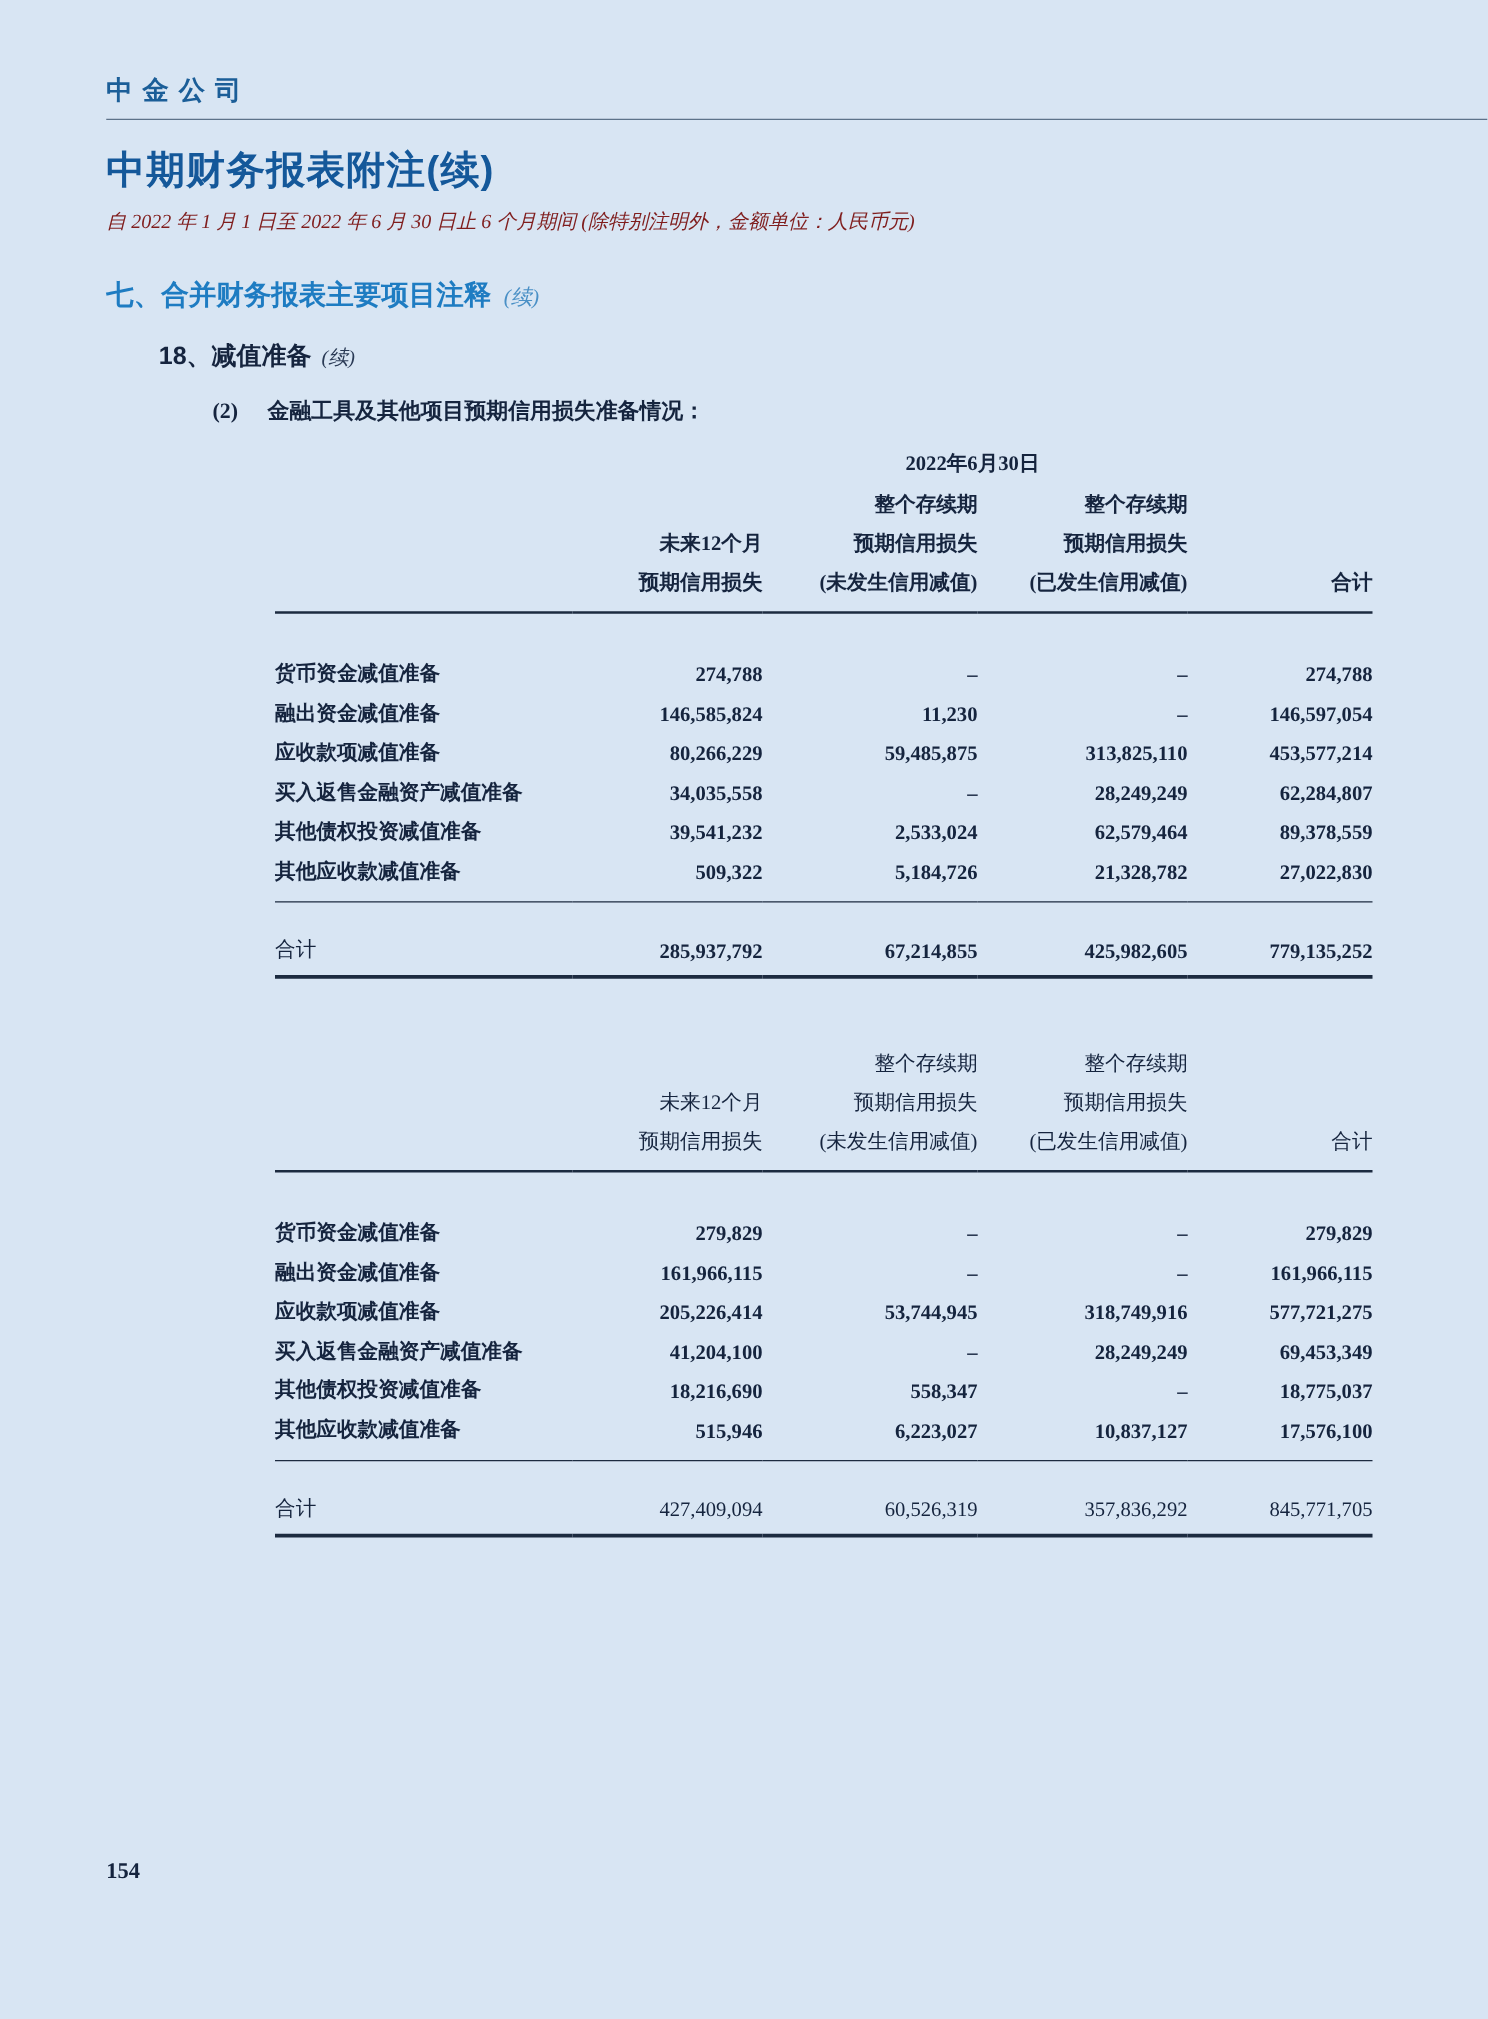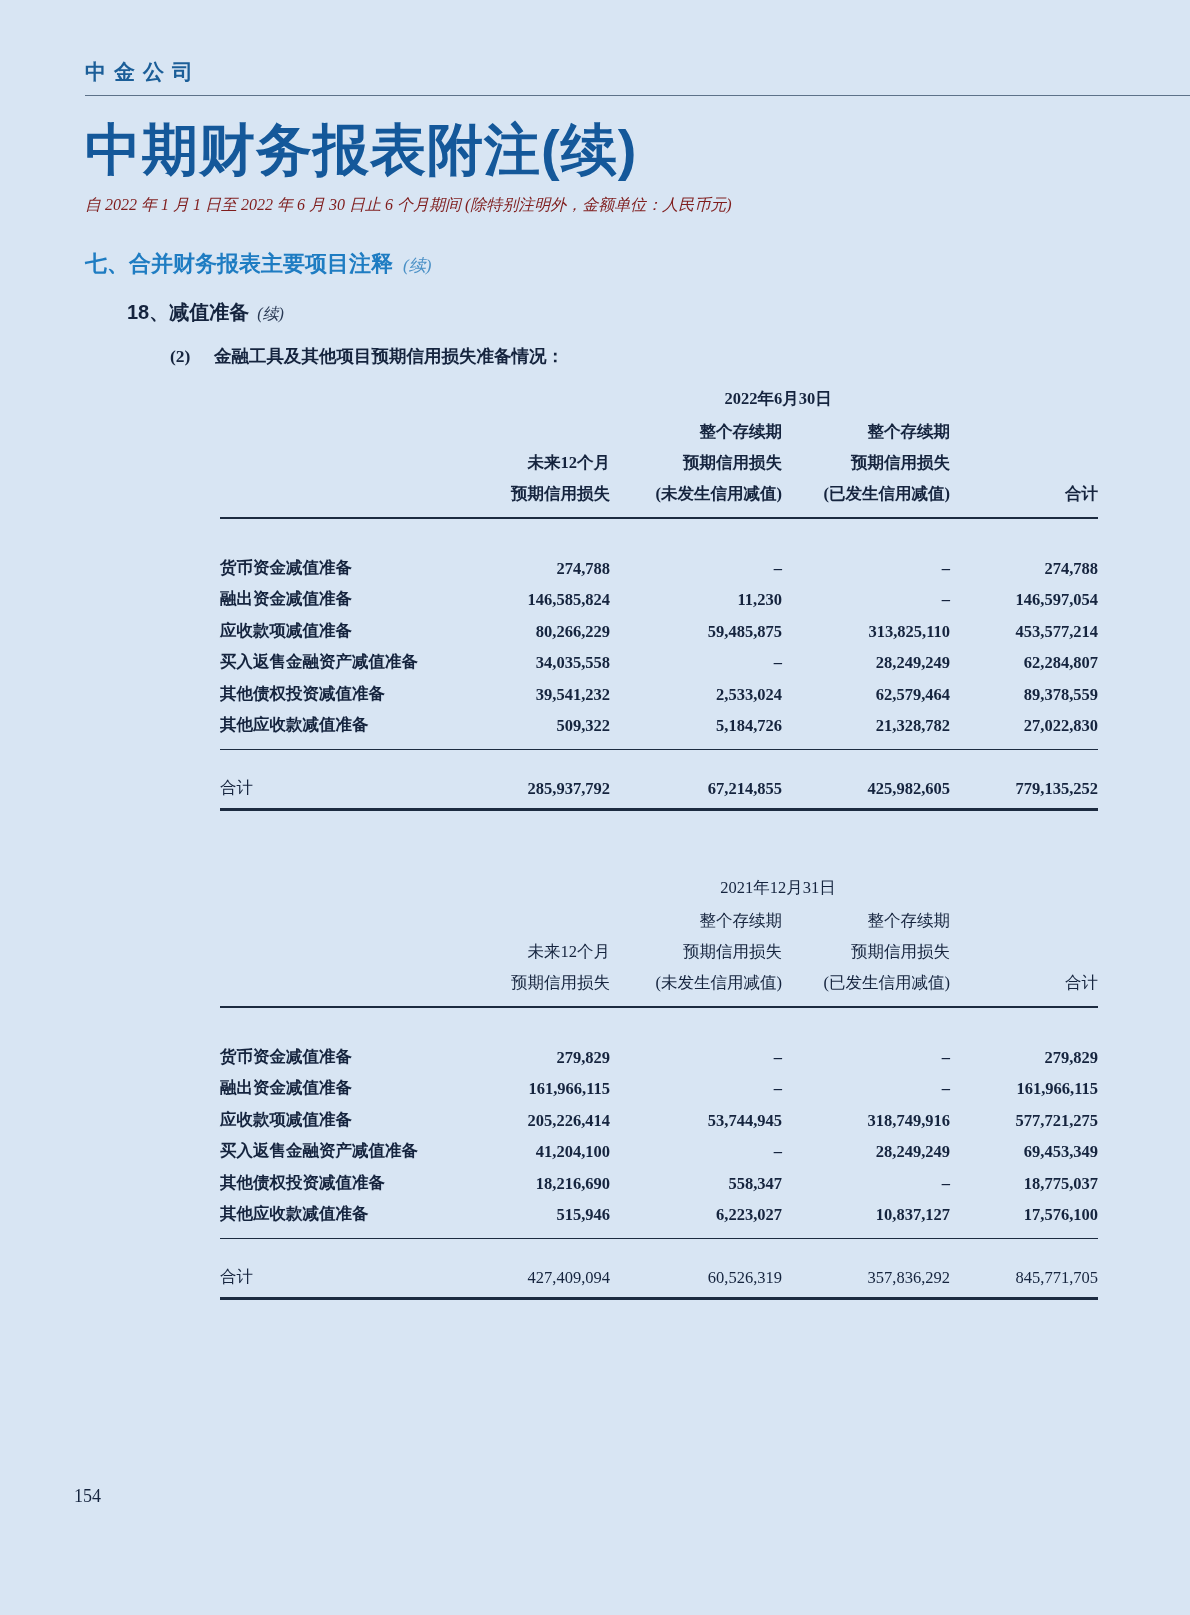--- a/index.html
+++ b/index.html
@@ -33,21 +33,21 @@
   .brand-rule{
     margin-left:85px;
     margin-top:9px;
     height:0;
     border-top:1.5px solid var(--hairline);
   }
   .doc-title{
     margin:22px 0 14px 85px;
     font-family:"Liberation Sans","DejaVu Sans",sans-serif;
     font-weight:bold;
-    font-size:56px;
+    font-size:31px;
     letter-spacing:1px;
     color:var(--title-blue);
     line-height:1.15;
   }
   .doc-subtitle{
     margin:13px 0 0 85px;
     font-style:italic;
     font-size:16px;
     color:#7f1d1d;
   }
@@ -125,22 +125,22 @@
   tbody tr:last-child td{padding-bottom:13px;border-bottom:1.5px solid var(--rule);}
   .fin-table.first tbody td.num{font-weight:bold;}
   tfoot td{
     text-align:right;white-space:nowrap;
     padding-top:27px;padding-bottom:9px;
     border-bottom:3px solid var(--rule);
   }
   tfoot td.lbl{text-align:left;}
   .fin-table.first tfoot td.num{font-weight:bold;}
   .page-number{
-    position:absolute;left:74px;top:1486px;
-    font-weight:normal;font-size:18px;color:var(--ink);
+    position:absolute;left:85px;top:1486px;
+    font-weight:bold;font-size:18px;color:var(--ink);
   }
 </style>
 </head>
 <body>
 
 <div class="brand">中金公司</div>
 <div class="brand-rule"></div>
 
 <h1 class="doc-title" style="margin-bottom:0;">中期财务报表附注(续)</h1>
 <div class="doc-subtitle">自 2022 年 1 月 1 日至 2022 年 6 月 30 日止 6 个月期间 (除特别注明外，金额单位：人民币元)</div>
@@ -242,21 +242,20 @@
         <td class="num">285,937,792</td>
         <td class="num">67,214,855</td>
         <td class="num">425,982,605</td>
         <td class="num">779,135,252</td>
       </tr>
     </tfoot>
   </table>
 </div>
 
 <div class="fin-table second">
-  <div class="t-date">2021年12月31日</div>
   <table>
     <colgroup>
         <col class="c-label">
         <col class="c-n1">
         <col class="c-n2">
         <col class="c-n3">
         <col class="c-n4">
       </colgroup>
     <thead>
       <tr>

